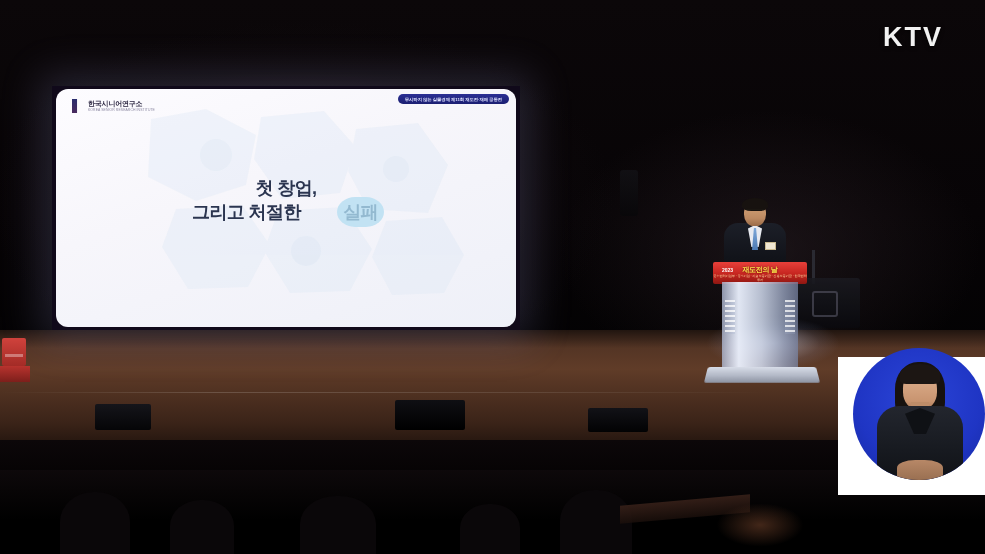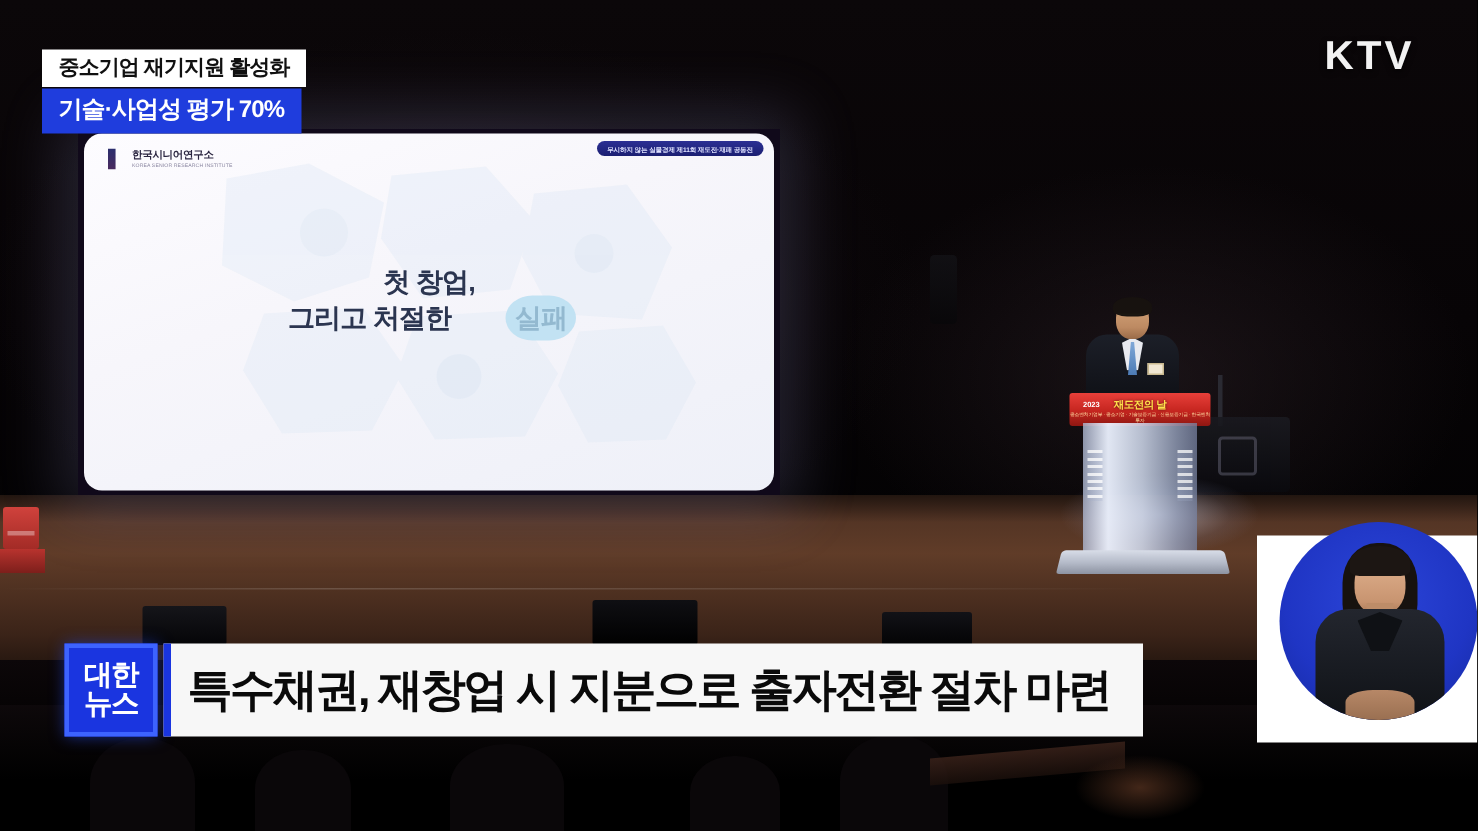--- a/index.html
+++ b/index.html
@@ -426,41 +426,28 @@
       <span class="aud-blob" style="left:60px;top:22px;width:70px;height:62px;"></span>
       <span class="aud-blob" style="left:170px;top:30px;width:64px;height:54px;"></span>
       <span class="aud-blob" style="left:300px;top:26px;width:76px;height:58px;"></span>
       <span class="aud-blob" style="left:460px;top:34px;width:60px;height:50px;"></span>
       <span class="aud-blob" style="left:560px;top:20px;width:72px;height:64px;"></span>
     </div>
     <div class="aud-table"></div>
     <div class="aud-warm"></div>
   </div>
 
-  <div class="headline-stack">
-    <div class="headline-top">중소기업 재기지원 활성화</div><br>
-    <div class="headline-bottom">기술·사업성 평가 70%</div>
-  </div>
 
   <div class="ktv">KTV</div>
 
   <div class="sign-box"></div>
   <div class="sign-circle">
     <span class="si-hair-back"></span>
     <span class="si-head"></span>
     <span class="si-hair-front"></span>
     <span class="si-neck"></span>
     <span class="si-body"></span>
     <span class="si-collar"></span>
     <span class="si-hands"></span>
   </div>
 
-  <div class="ticker">
-    <div class="ticker-logo">
-      <span>대한</span>
-      <span>뉴스</span>
-    </div>
-    <div class="ticker-bar">
-      <span class="ticker-text">특수채권, 재창업 시 지분으로 출자전환 절차 마련</span>
-    </div>
-  </div>
 
 </div>
 
 </body></html>

